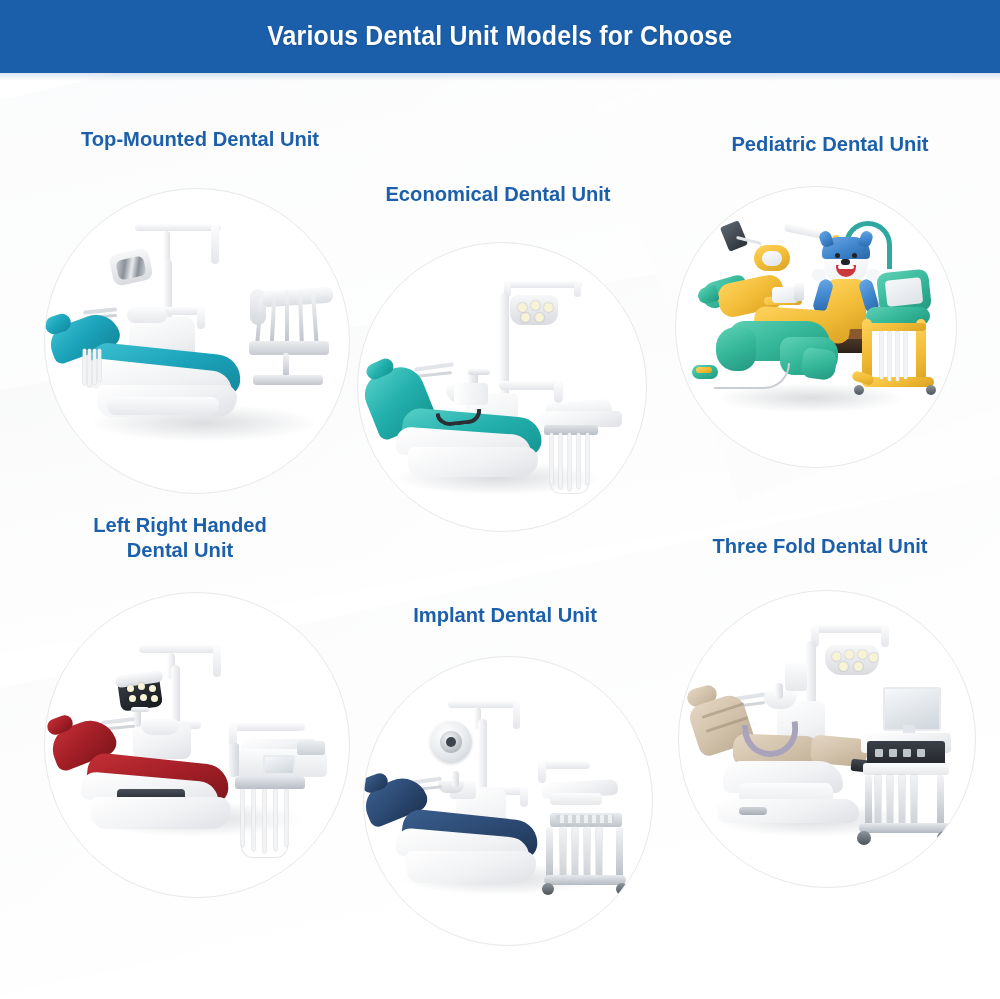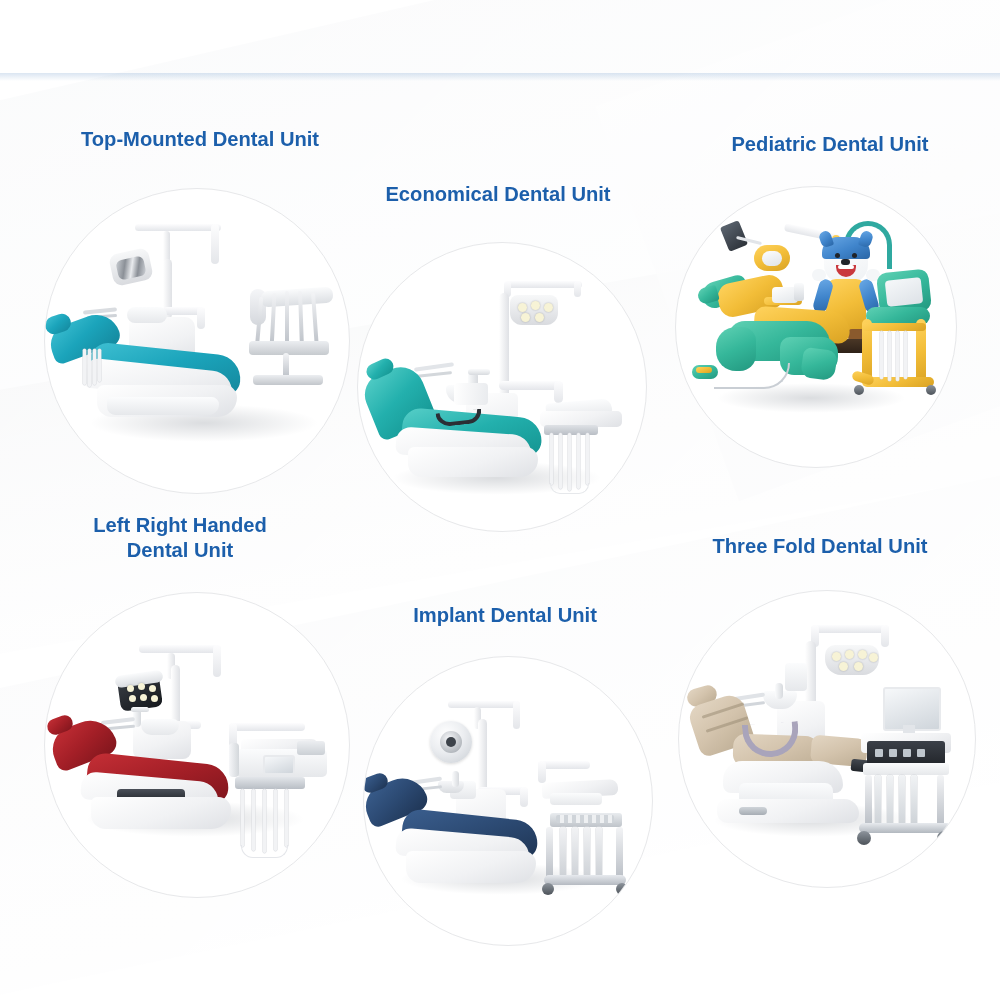--- a/index.html
+++ b/index.html
@@ -86,20 +86,23 @@
 <div class="poster">
 
   <div class="bg">
     <div class="band b1"></div>
     <div class="band b2"></div>
     <div class="band b3"></div>
     <div class="band b4"></div>
     <div class="veil"></div>
   </div>
 
+  <div class="header">
+    <div class="header-title">Various Dental Unit Models for Choose</div>
+  </div>
   <div class="header-shadow"></div>
 
   <div class="label" style="left:20px;top:126px;width:360px;">Top-Mounted Dental Unit</div>
   <div class="label" style="left:348px;top:181px;width:300px;">Economical Dental Unit</div>
   <div class="label" style="left:680px;top:131px;width:300px;">Pediatric Dental Unit</div>
   <div class="label" style="left:30px;top:512px;width:300px;">Left Right Handed
 Dental Unit</div>
   <div class="label" style="left:380px;top:602px;width:250px;">Implant Dental Unit</div>
   <div class="label" style="left:670px;top:533px;width:300px;">Three Fold Dental Unit</div>
 

